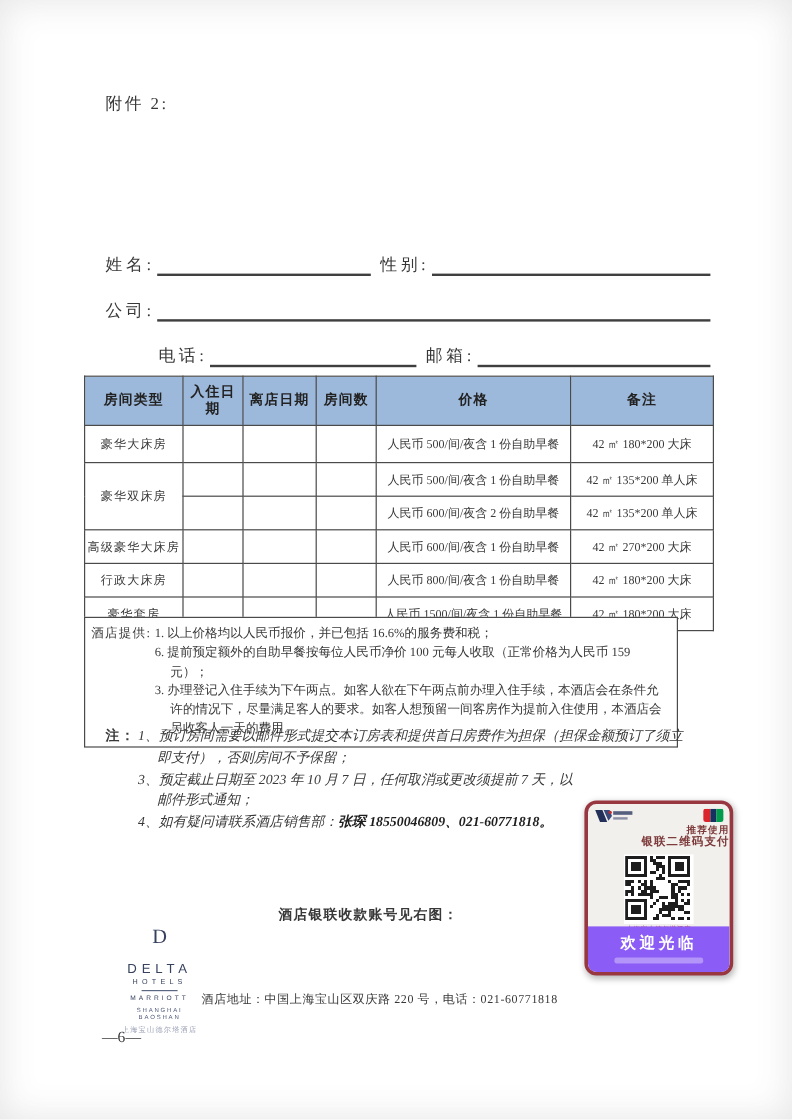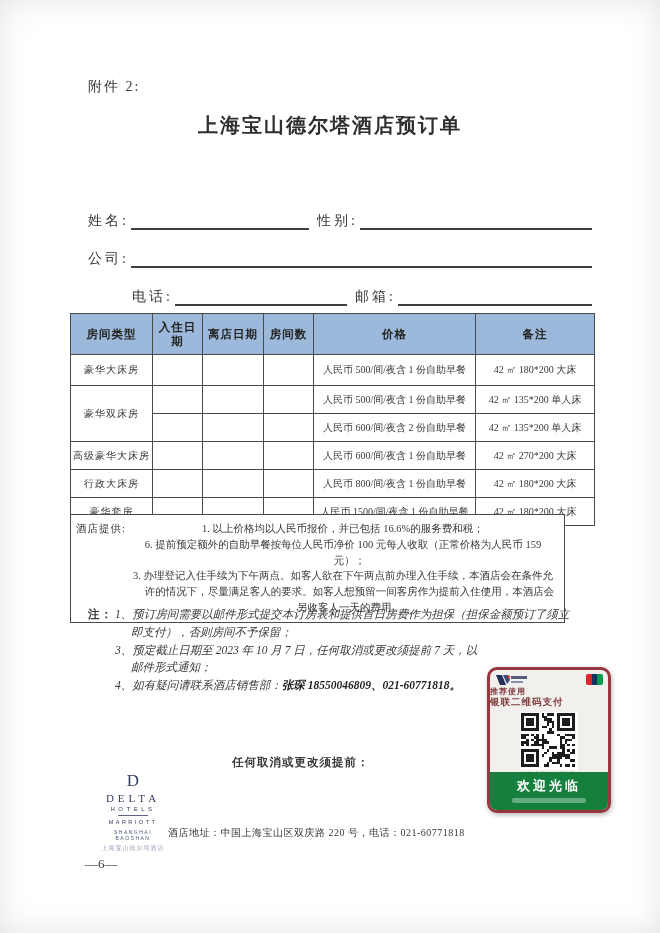--- a/index.html
+++ b/index.html
@@ -35,70 +35,69 @@
   table.rooms th{height:38px;background:#9cb8da;font-size:11.5px;font-weight:bold;color:#222;letter-spacing:1px;line-height:1.25;}
   table.rooms td{height:25px;font-size:10px;color:#3a3a3a;}
   td.room-cell{font-size:10.5px;letter-spacing:1px;}
   tr.r1 td{height:28px;}
 
   
   .provides{left:70px;top:514px;width:495px;box-sizing:border-box;border:1px solid #4a4a4a;
     padding:6px 7px 6px 5px;font-size:10.5px;line-height:1.5;display:flex;background:#fff;}
   .provides .plabel{white-space:nowrap;letter-spacing:1px;}
   .provides .pitems{flex:1;padding-left:3px;}
-  .provides .pitem{padding-left:13px;text-indent:-13px;text-align:center;}
+  .provides .pitem{padding-left:13px;text-indent:-13px;}
 
   
   .notes{left:88px;top:606px;display:flex;font-size:11.5px;line-height:1.55;}
   .notes .nlabel{font-weight:bold;white-space:nowrap;letter-spacing:1px;}
   .notes .nitems{padding-left:2px;font-style:italic;}
   .notes .nitem{padding-left:16px;text-indent:-16px;}
   .n1{width:446px;}
   .n3{width:354px;}
   .contact-bold{font-weight:bold;color:#1d1d1d;}
 
   
   .qr-card{left:487px;top:667px;width:124px;height:146px;background:#f2f0ed;
     border:3px solid #993741;border-radius:10px;box-sizing:border-box;overflow:hidden;
     box-shadow:1px 2px 5px rgba(0,0,0,.28);}
   .qr-top{display:flex;justify-content:space-between;align-items:flex-start;padding:4px 5px 0 5px;}
-  .qr-head{text-align:left;color:#7d3b3b;font-weight:bold;line-height:1.25;margin-top:1px;}
+  .qr-head{text-align:right;color:#7d3b3b;font-weight:bold;line-height:1.25;margin-top:1px;}
   .qr-head .h1{font-size:8px;letter-spacing:1px;}
   .qr-head .h2{font-size:9.5px;letter-spacing:1px;}
   .qr-box{width:56px;height:56px;margin:3px auto 1px auto;background:#fff;padding:1px;}
   .qr-hotel{text-align:center;font-size:5.5px;color:#c0392b;letter-spacing:.5px;}
   .pay-icons{display:flex;justify-content:center;gap:5px;margin-top:2px;}
   .pay-icon{width:11px;height:11px;border-radius:2px;position:relative;}
   .pay-icon::after{content:"";position:absolute;left:3px;top:3px;width:5px;height:5px;border-radius:50%;background:rgba(255,255,255,.85);}
-  .welcome-band{position:absolute;left:0;right:0;bottom:0;height:38px;background:#15803d;text-align:center;}
+  .welcome-band{position:absolute;left:0;right:0;bottom:0;height:38px;background:#8b5cf6;text-align:center;}
   .welcome-text{color:#fff;font-size:13px;font-weight:bold;letter-spacing:3px;margin-top:5px;}
   .welcome-sub{width:62%;height:5px;margin:3px auto 0 auto;background:rgba(255,255,255,.35);border-radius:2px;filter:blur(.6px);}
   .up-badge{width:17px;height:11px;border-radius:2px;overflow:hidden;display:flex;}
   .up-badge i{flex:1;display:block;}
 
   
   .bank-note{left:232px;top:755px;font-size:11.5px;font-weight:bold;letter-spacing:1px;}
   .brand-logo{left:96px;top:772px;width:74px;text-align:center;color:#37425f;}
   .brand-logo .dmark{font-size:17px;font-weight:400;line-height:1;}
-  .brand-logo .delta{font-size:11px;letter-spacing:4px;margin-top:3px;font-family:Liberation Serif, serif;}
+  .brand-logo .delta{font-size:11px;letter-spacing:4px;margin-top:13px;font-family:Liberation Sans, sans-serif;}
   .brand-logo .hotels{font-size:6px;letter-spacing:3.5px;margin-top:2px;font-family:"Liberation Sans",sans-serif;}
   .brand-logo .rule{width:30px;height:1px;background:#5b6residue; background:#5b6685;margin:3px auto;}
   .brand-logo .marriott{font-size:5.5px;letter-spacing:2.5px;font-family:"Liberation Sans",sans-serif;}
   .brand-logo .loc-en{font-size:5px;letter-spacing:1.5px;margin-top:4px;font-family:"Liberation Sans",sans-serif;color:#4a5578;}
   .brand-logo .loc-cn{font-size:6px;letter-spacing:1px;margin-top:3px;color:#9aa0b5;}
   .address{left:168px;top:826px;font-size:10px;letter-spacing:.5px;}
   .page-number{left:85px;top:856px;font-size:13px;}
 </style>
 </head>
 <body>
 
 <div class="page">
 
   <div class="abs attachment">附件 2:</div>
-  <div class="abs title">上海宝山德尔塔酒店预订单</div>
 
   <div class="abs form-row" id="row-company">
     <span class="lbl">公司:</span>
     <span class="uline u-flex"></span>
   </div>
   <div class="abs form-row" id="row-name">
     <span class="lbl">姓名:</span>
     <span class="uline u-fixed1"></span>
     <span class="lbl lbl-mid">性别:</span>
     <span class="uline u-flex"></span>
@@ -355,21 +354,21 @@
         <span class="pay-icon" style="background: rgb(232, 116, 42);"></span>
         <span class="pay-icon" style="background: rgb(22, 120, 255);"></span>
         <span class="pay-icon" style="background: rgb(42, 174, 103);"></span>
       </div>
     <div class="welcome-band">
       <div class="welcome-text">欢迎光临</div>
       <div class="welcome-sub"></div>
     </div>
   </div>
 
-  <div class="abs bank-note">任何取消或更改须提前：</div>
+  <div class="abs bank-note">酒店银联收款账号见右图：</div>
 
   <div class="abs brand-logo">
     <div class="dmark">D</div>
     <div class="delta">DELTA</div>
     <div class="hotels">HOTELS</div>
     <div class="rule"></div>
     <div class="marriott">MARRIOTT</div>
     <div class="loc-en">SHANGHAI BAOSHAN</div>
     <div class="loc-cn">上海宝山德尔塔酒店</div>
   </div>

